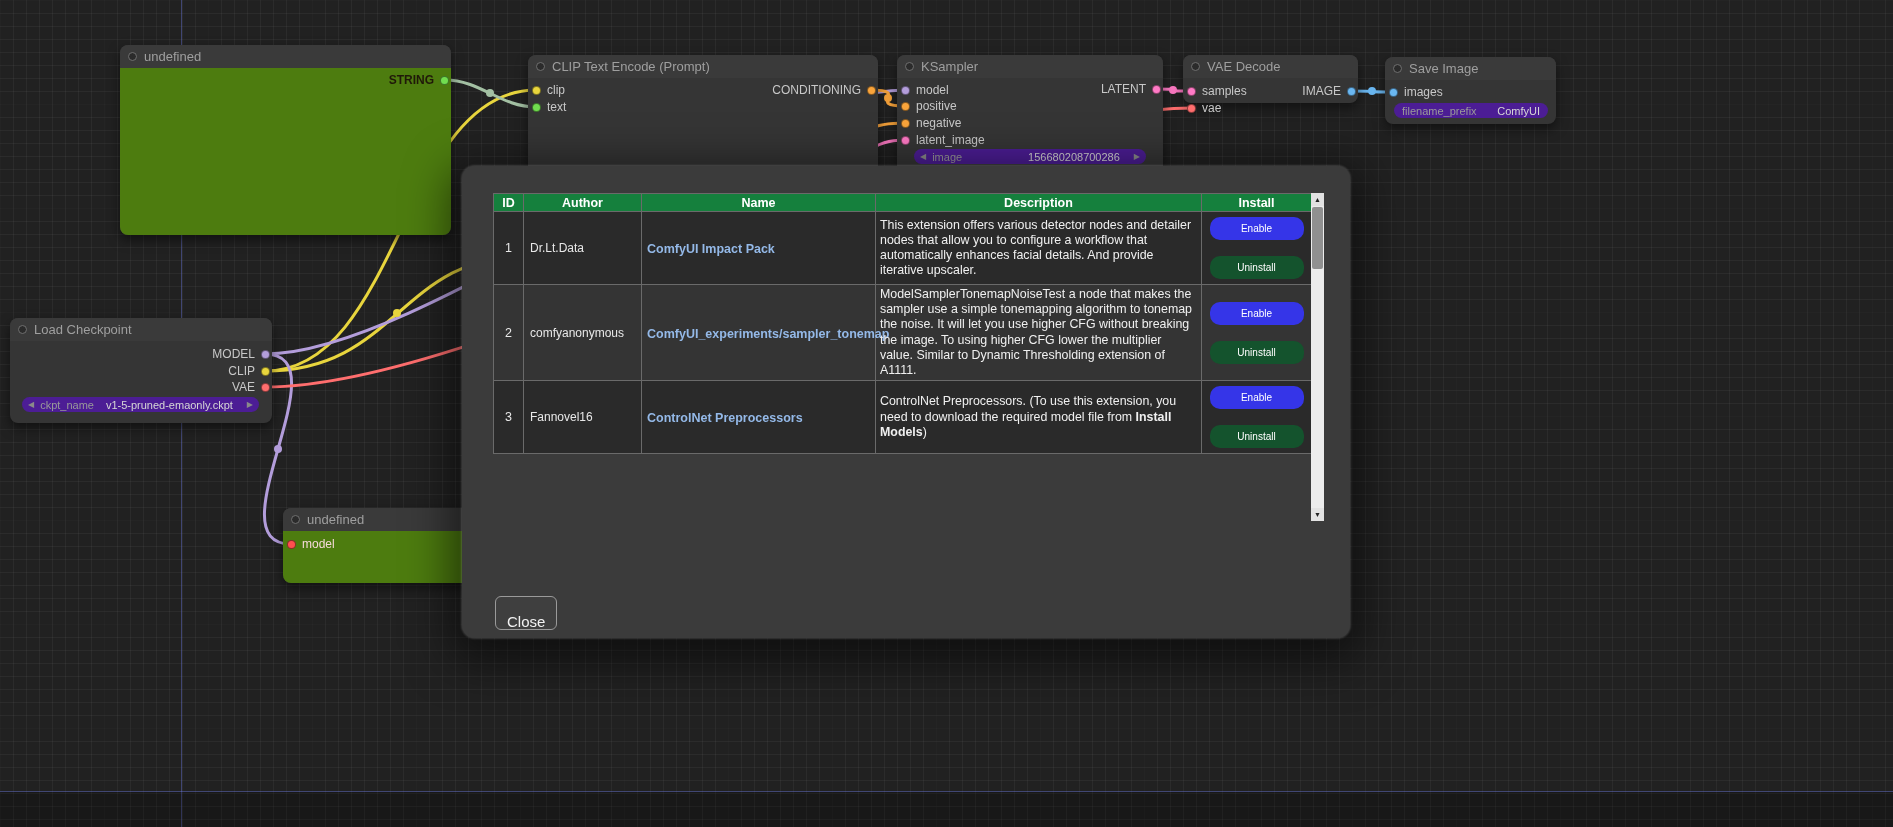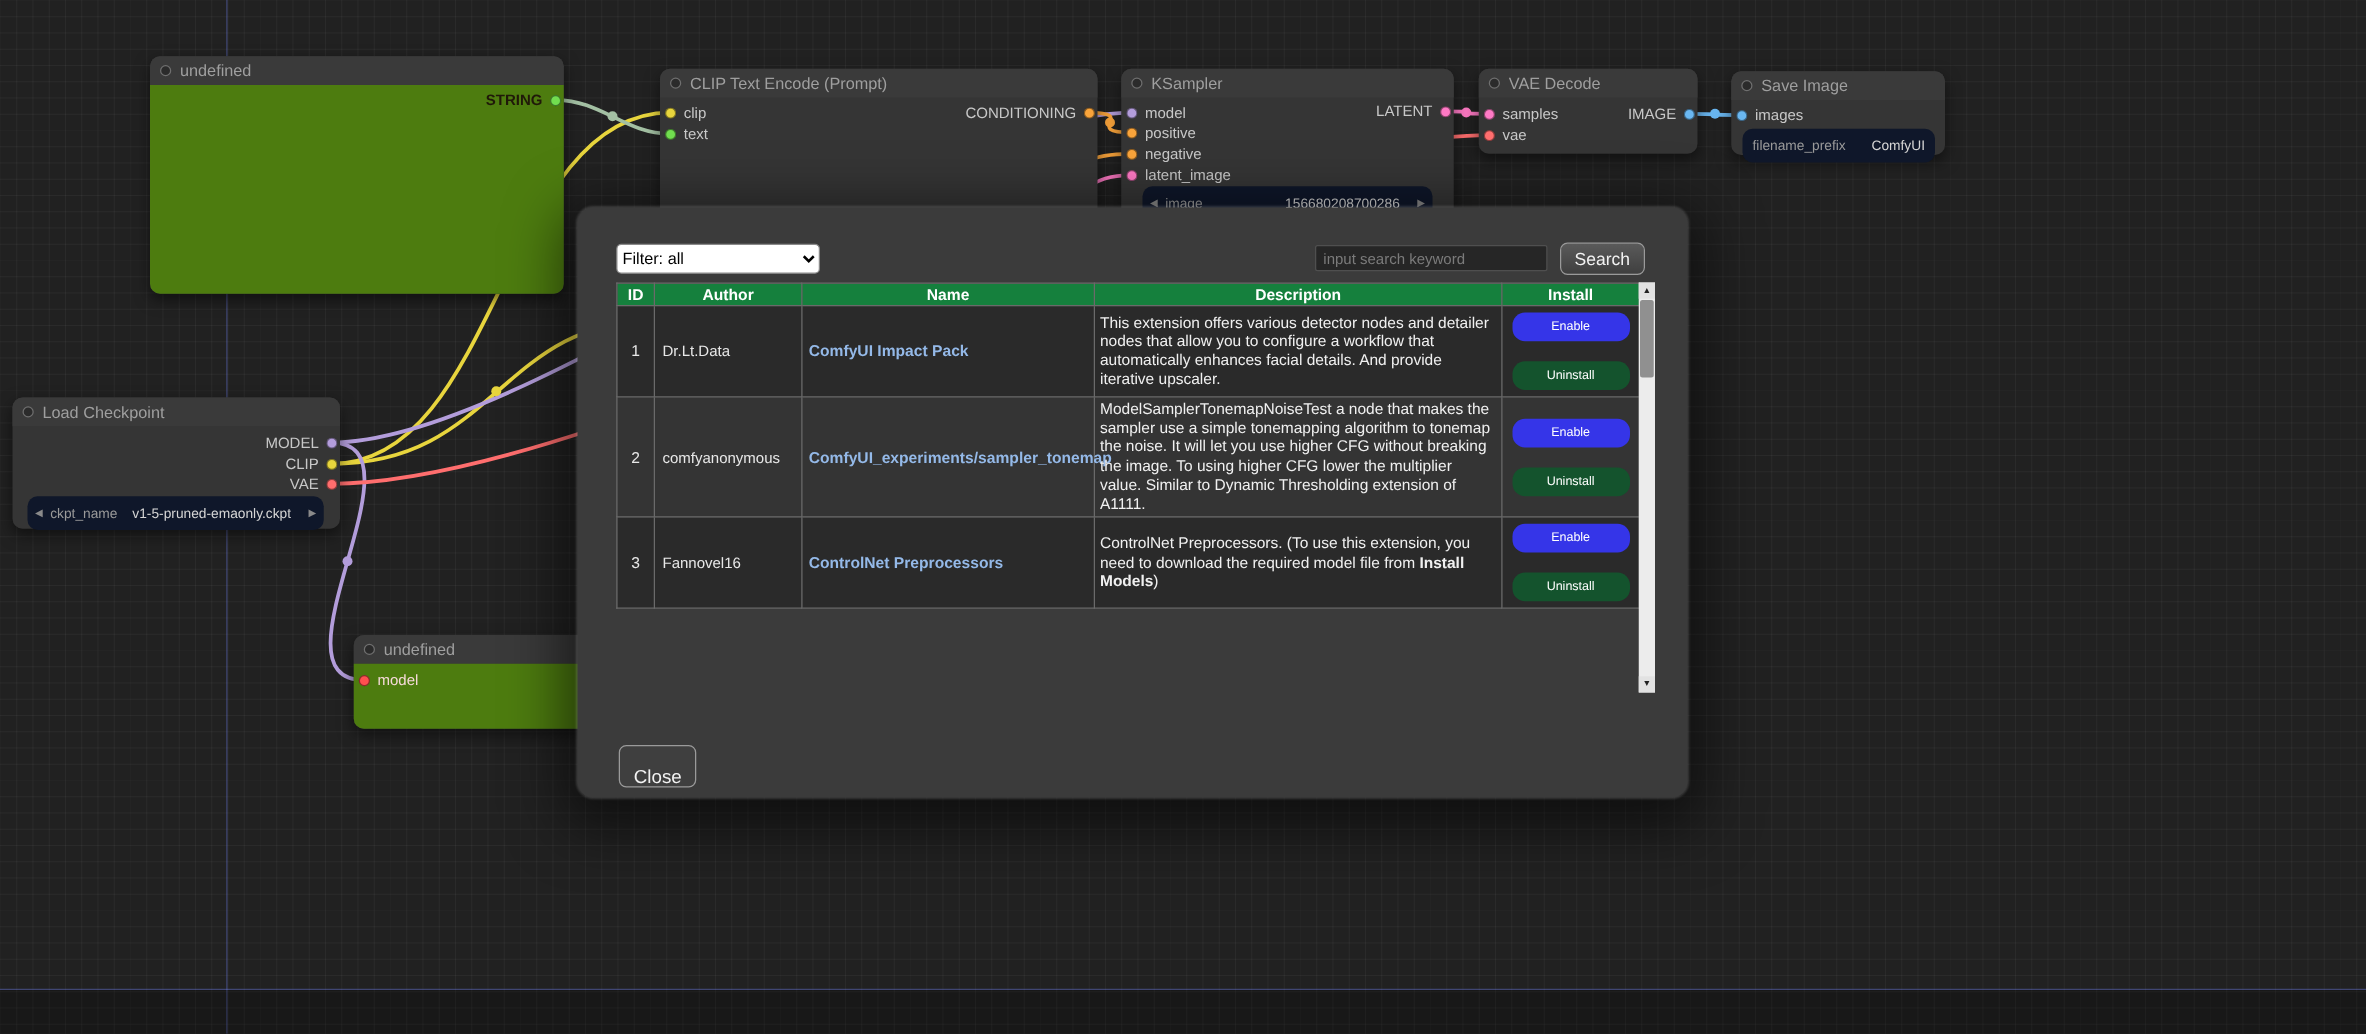--- a/index.html
+++ b/index.html
@@ -30,21 +30,21 @@
   .node-body{position:absolute;left:0;right:0;top:23px;bottom:0;border-radius:0 0 8px 8px;}
   .node-body.error{background:#4d7c0f;}
   .slot{position:absolute;height:14px;display:flex;align-items:center;gap:6px;
         font-size:12px;color:#c8c8c8;white-space:nowrap;}
   .slot.in{left:4px;}
   .slot.out{right:2px;flex-direction:row-reverse;}
   .dot{width:9px;height:9px;border-radius:50%;box-sizing:border-box;
         border:1px solid rgba(0,0,0,0.45);flex:none;}
   .slot-label.dark{color:rgba(25,8,8,0.85);font-weight:bold;}
   .slot-label.lighterr{color:#f6dada;}
-  .widget{position:absolute;height:27px;background:#0f172a;border-radius:8px;
+  .widget{position:absolute;height:15px;background:#4c1d95;border-radius:8px;
         display:flex;align-items:center;font-size:11px;color:#9a9a9a;overflow:hidden;}
   .widget .warr{color:#8a8a8a;font-size:8px;padding:0 6px;}
   .widget .wlabel{color:#9a9a9a;}
   .widget .wvalue{color:#d6d6d6;margin-left:auto;}
   .widget .wvalue.pad{margin-right:8px;}
 
   
   .modal{position:absolute;left:462px;top:166px;width:888px;height:472px;z-index:10;
         background:#3b3b3b;border-radius:13px;box-sizing:border-box;
         padding:27px 26px 0 31px;
@@ -183,21 +183,21 @@
     </div>
     <div class="widget" style="top:71px;left:17px;right:17px">
       <span class="warr">◀</span>
       <span class="wlabel">image</span>
       <span class="wvalue pad">156680208700286</span>
       <span class="warr">▶</span>
     </div>
   </div>
 </div>
 
-<div class="node" style="left:1183px;top:55px;width:175px;height:68px">
+<div class="node" style="left:1183px;top:55px;width:175px;height:48px">
   <div class="node-header">
     <span class="collapse-dot"></span>
     <span class="node-title">VAE Decode</span>
   </div>
   <div class="node-body">
     <div class="slot in" style="top:6px">
       <span class="dot" style="background:#ff7ac5"></span>
       <span class="slot-label">samples</span>
     </div>
     <div class="slot in" style="top:23px">
@@ -262,27 +262,20 @@
   </div>
   <div class="node-body error">
     <div class="slot in" style="top:6px">
       <span class="dot" style="background:#ff4f4f"></span>
       <span class="slot-label lighterr">model</span>
     </div>
   </div>
 </div>
 
 <div class="modal">
-  <div class="toolbar">
-    <select class="filter-select">
-      <option selected="">Filter: all</option>
-    </select>
-    <input class="search-input" type="text" placeholder="input search keyword" style="">
-    <button class="search-btn">Search</button>
-  </div>
 
   <div class="table-wrap">
     <table class="ext">
       <colgroup>
         <col style="width:30px">
           <col style="width:118px">
           <col style="width:234px">
         <col style="width:326px">
           <col style="width:110px">
       </colgroup>

